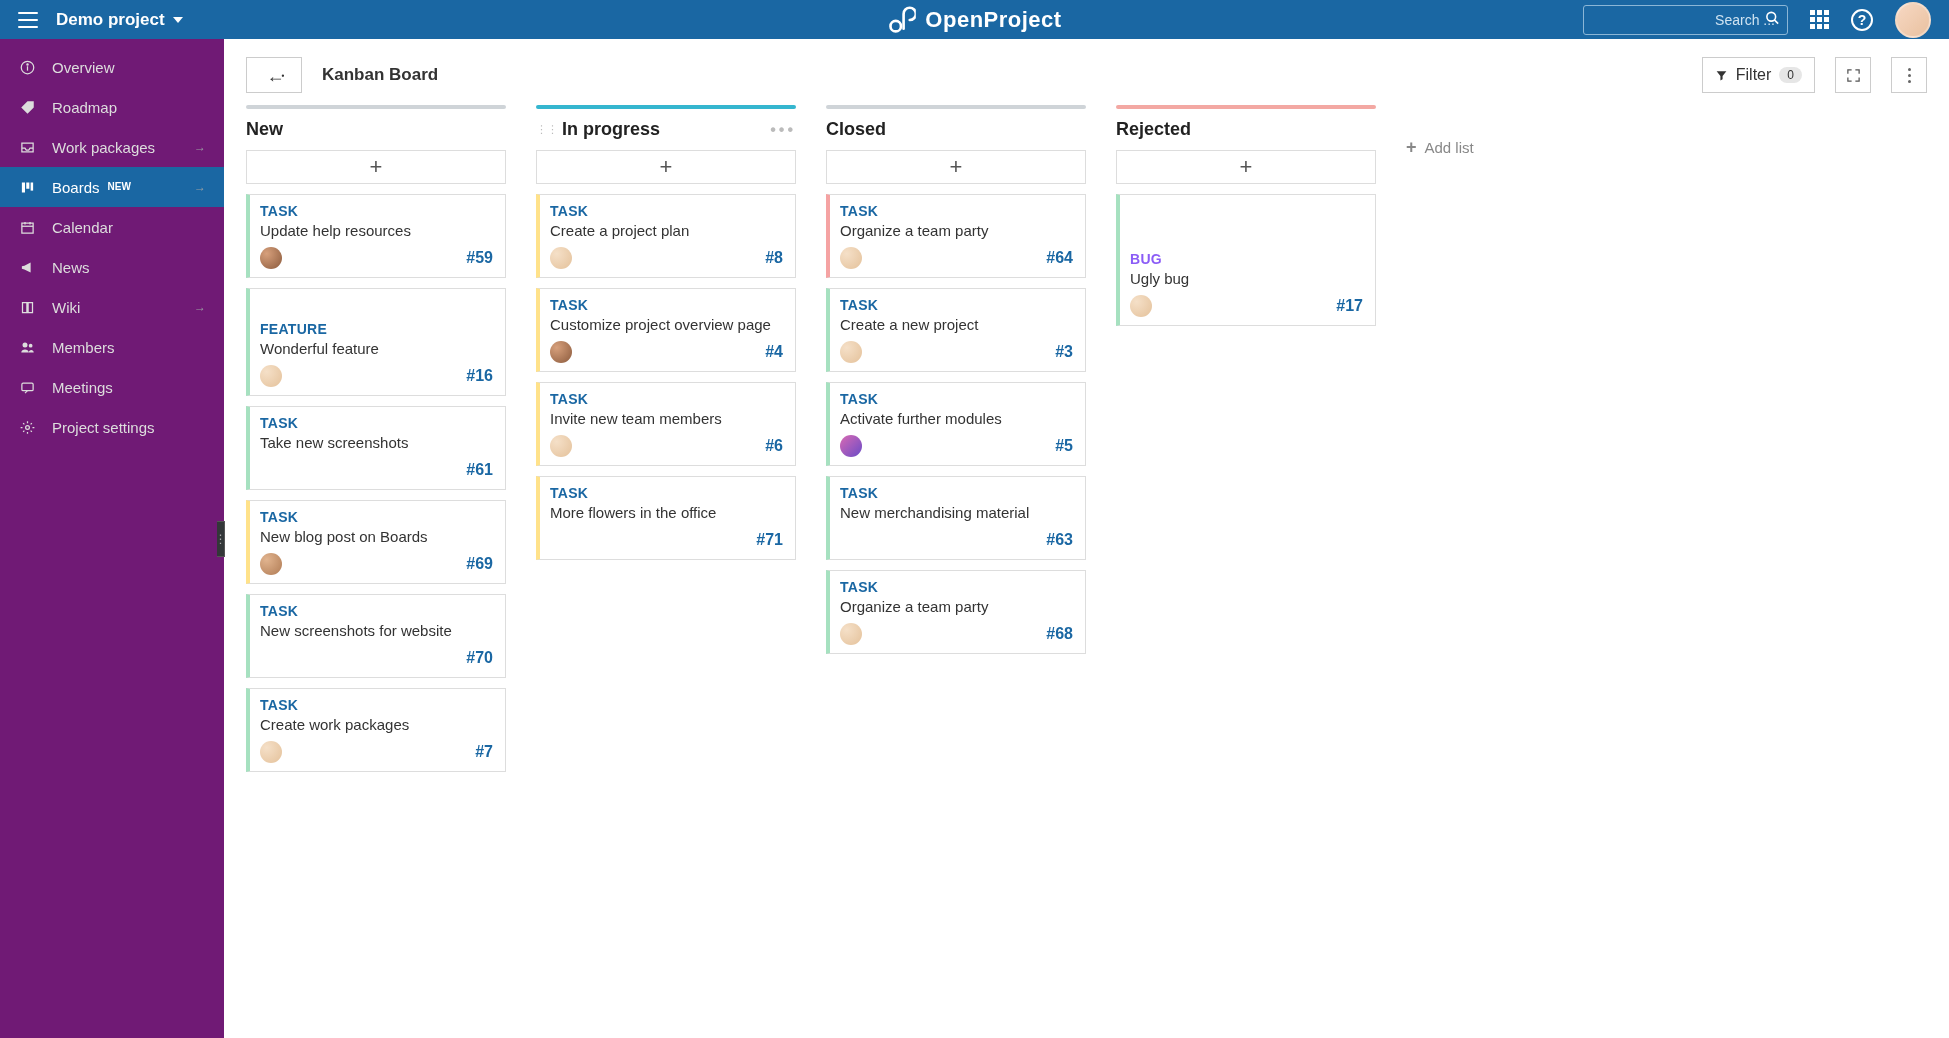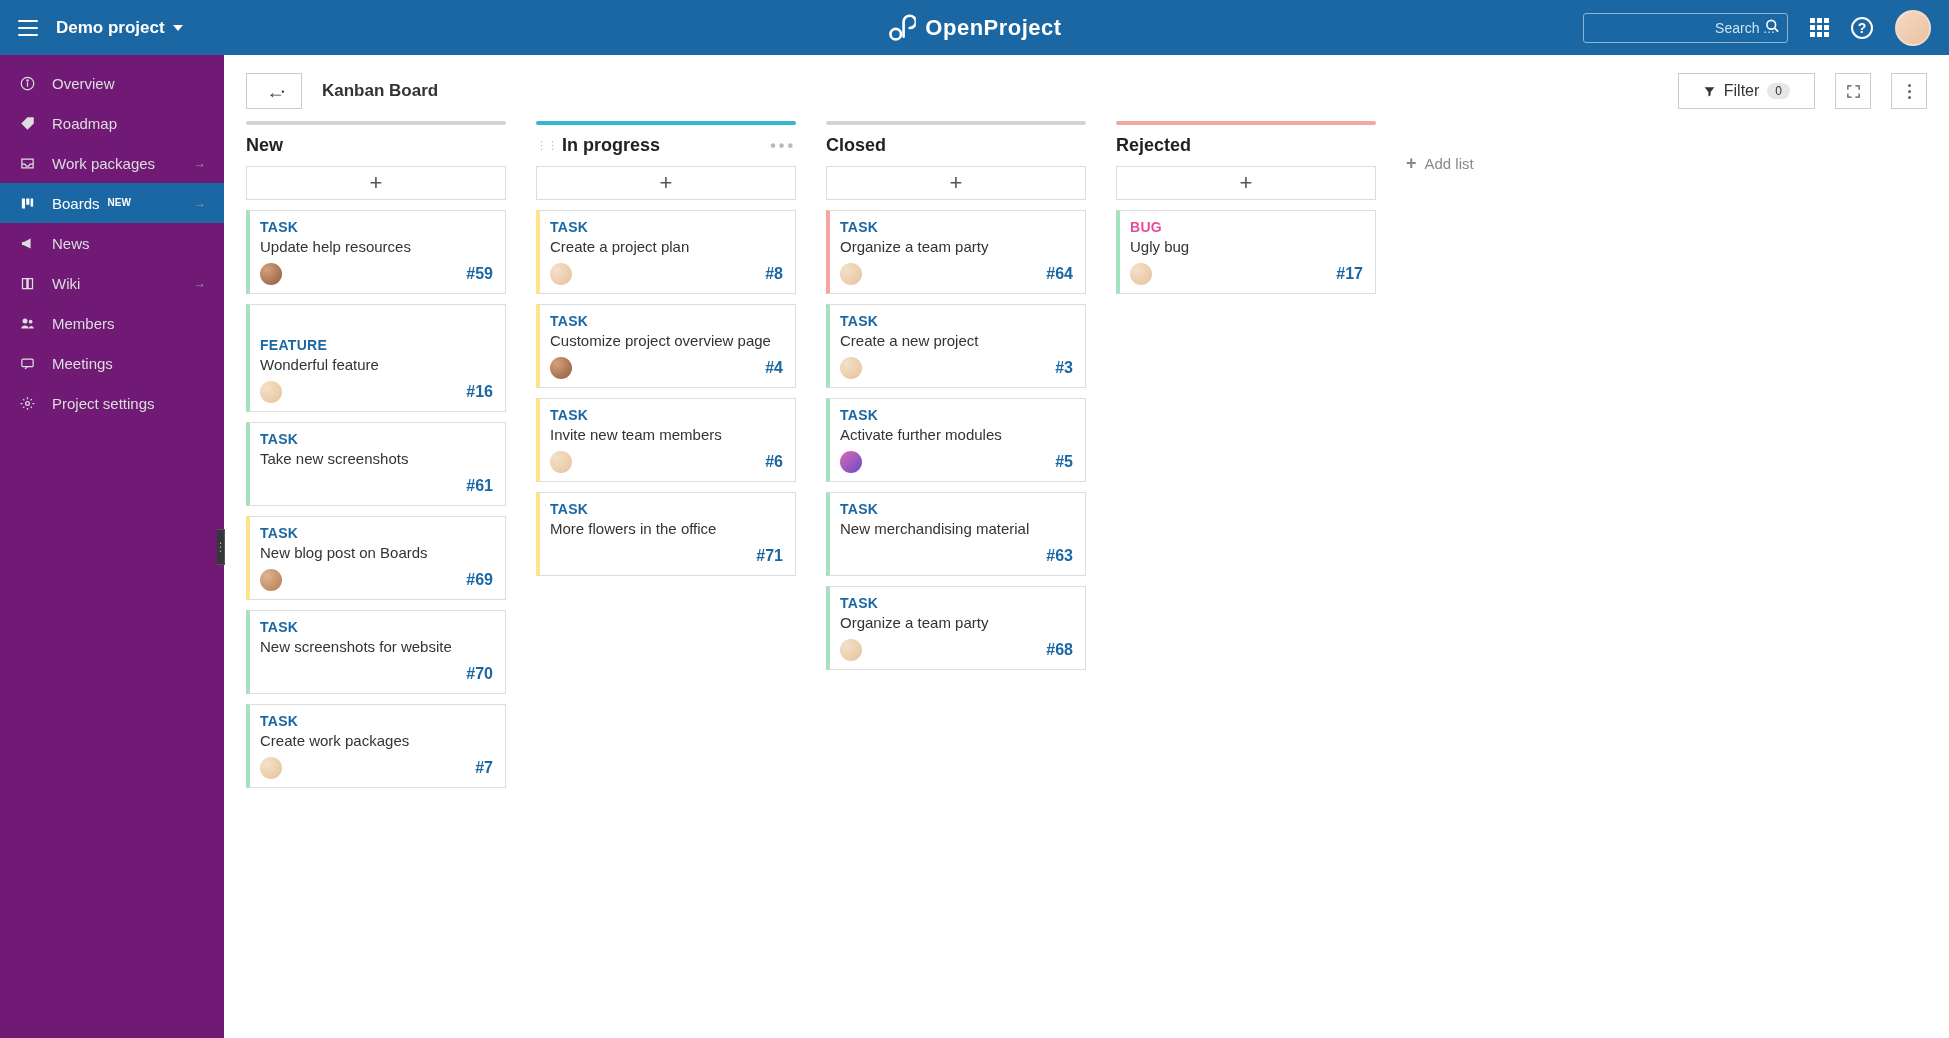--- a/index.html
+++ b/index.html
@@ -1,21 +1,21 @@
 <!DOCTYPE html>
 <html><head>
 <meta charset="utf-8">
 <style>
   * { box-sizing: border-box; margin: 0; padding: 0; }
   html, body { height: 100%; font-family: -apple-system, BlinkMacSystemFont, "Segoe UI", Helvetica, Arial, sans-serif; color: #333; }
   body { display: flex; flex-direction: column; overflow: hidden; }
 
   
   .topbar {
-    height: 55px; background: #1a67a3; color: #fff; display: flex; align-items: center;
+    height: 39px; background: #1a67a3; color: #fff; display: flex; align-items: center;
     padding: 0 18px; flex-shrink: 0;
   }
   .topbar .left { display: flex; align-items: center; gap: 18px; }
   .hamburger { width: 20px; height: 16px; display: flex; flex-direction: column; justify-content: space-between; cursor: pointer; }
   .hamburger span { background: #fff; height: 2px; border-radius: 1px; }
   .project-selector { display: flex; align-items: center; gap: 8px; font-size: 17px; font-weight: 600; cursor: pointer; }
   .project-selector .caret { width: 0; height: 0; border-left: 5px solid transparent; border-right: 5px solid transparent; border-top: 6px solid #fff; }
 
   .topbar .center { position: absolute; left: 50%; transform: translateX(-50%); display: flex; align-items: center; gap: 10px; font-size: 22px; font-weight: 600; letter-spacing: .5px; }
   .op-logo { display:flex; align-items:center; gap:8px; }
@@ -51,21 +51,21 @@
     position:absolute; right:-1px; top:50%; transform:translateY(-50%); width:8px; height:36px; background:#333739; border:1px solid #555; border-left:none; display:flex; align-items:center; justify-content:center; cursor:pointer;
   }
   .collapse-handle::before { content:"⋮"; color:#aaa; font-size:12px; }
 
   
   .main { flex:1; background:#fff; display:flex; flex-direction:column; min-width:0; }
   .toolbar { display:flex; align-items:center; gap:20px; padding: 18px 22px 12px; }
   .back-btn { width:56px; height:36px; border:1px solid #ccc; background:#fff; display:flex; align-items:center; justify-content:center; font-size:18px; cursor:pointer; letter-spacing:-4px; }
   .board-title { font-size:17px; font-weight:600; color:#333; }
   .toolbar .spacer { flex:1; }
-  .filter-btn { border:1px solid #ccc; height:36px; padding:0 24px; display:flex; align-items:center; gap:8px; cursor:pointer; background:#fff;}
+  .filter-btn { border:1px solid #ccc; height:36px; padding:0 12px; display:flex; align-items:center; gap:8px; cursor:pointer; background:#fff;}
   .filter-btn .count { background:#e6e6e6; border-radius:10px; padding:1px 8px; font-size:12px; }
   .icon-btn { width:36px; height:36px; border:1px solid #ccc; display:flex; align-items:center; justify-content:center; cursor:pointer; background:#fff;}
   .kebab { display:flex; flex-direction:column; gap:3px; }
   .kebab span { width:3px; height:3px; background:#666; border-radius:50%; }
 
   
   .board { flex:1; overflow:auto; padding: 0 22px 22px; }
   .lanes { display:flex; gap:30px; align-items:flex-start; }
   .lane { width: 260px; flex-shrink:0; }
   .lane-accent { height:4px; border-radius:2px; margin-bottom:10px; }
@@ -77,21 +77,21 @@
   .add-card-bar { border:1px solid #ddd; height:34px; display:flex; align-items:center; justify-content:center; cursor:pointer; margin-bottom:10px; font-size:22px; color:#555;}
   .cards { display:flex; flex-direction:column; gap:10px; }
   .card { border:1px solid #ddd; border-left-width:4px; padding:8px 12px 8px 10px; position:relative; background:#fff; cursor:pointer;}
   .card .type { font-size:14px; font-weight:700; text-transform:uppercase; letter-spacing:.3px;}
   .card .title { font-size:15px; margin-top:3px; color:#333; }
   .card .foot { display:flex; align-items:center; justify-content:space-between; margin-top:8px; min-height:20px;}
   .card .id { color:#1a67a3; font-weight:600; font-size:16px;}
   .card .avatar { width:22px; height:22px; border-radius:50%; }
   .type-task { color:#1a67a3; }
   .type-feature { color:#1a67a3;margin-top:24px; }
-  .type-bug { color:#ec4899; }
+  .type-bug { color:#8b5cf6;margin-top:48px; }
 
   .add-list { width:110px; flex-shrink:0; display:flex; align-items:center; gap:8px; margin-top:32px; color:#888; cursor:pointer; font-size:15px;}
   .add-list .plus { font-size:18px; font-weight:700; }
 
   
   .av1 { background: radial-gradient(circle at 30% 30%, #d7a07c, #8b5a3c); }
   .av2 { background: radial-gradient(circle at 30% 30%, #f5e0c8, #e4c19a); }
   .av3 { background: radial-gradient(circle at 30% 30%, #e1b48f, #b07b54); }
   .av4 { background: linear-gradient(135deg,#d96ab3,#6a4bc7); }
   .avnone { background: transparent; }
@@ -184,20 +184,31 @@
           <span class="nav-icon">
             <svg width="15" height="15" viewBox="0 0 24 24" fill="currentColor">
               <rect x="3" y="4" width="5" height="16"></rect>
               <rect x="10" y="4" width="5" height="10"></rect>
               <rect x="17" y="4" width="4" height="13"></rect>
             </svg>
           </span>
           <span>Boards</span>
           <span class="badge-new">NEW</span>
           <span class="arrow">→</span>
+        </li>
+        <li>
+          <span class="nav-icon">
+            <svg width="15" height="15" viewBox="0 0 24 24" fill="none" stroke="currentColor" stroke-width="2">
+              <rect x="3" y="5" width="18" height="16"></rect>
+              <line x1="3" y1="10" x2="21" y2="10"></line>
+              <line x1="8" y1="3" x2="8" y2="7"></line>
+              <line x1="16" y1="3" x2="16" y2="7"></line>
+            </svg>
+          </span>
+          <span>Calendar</span>
         </li>
         <li>
           <span class="nav-icon">
             <svg width="15" height="15" viewBox="0 0 24 24" fill="currentColor">
               <path d="M3 10v4l4 1 10 5V4L7 9z"></path>
             </svg>
           </span>
           <span>News</span>
         </li>
         <li>

